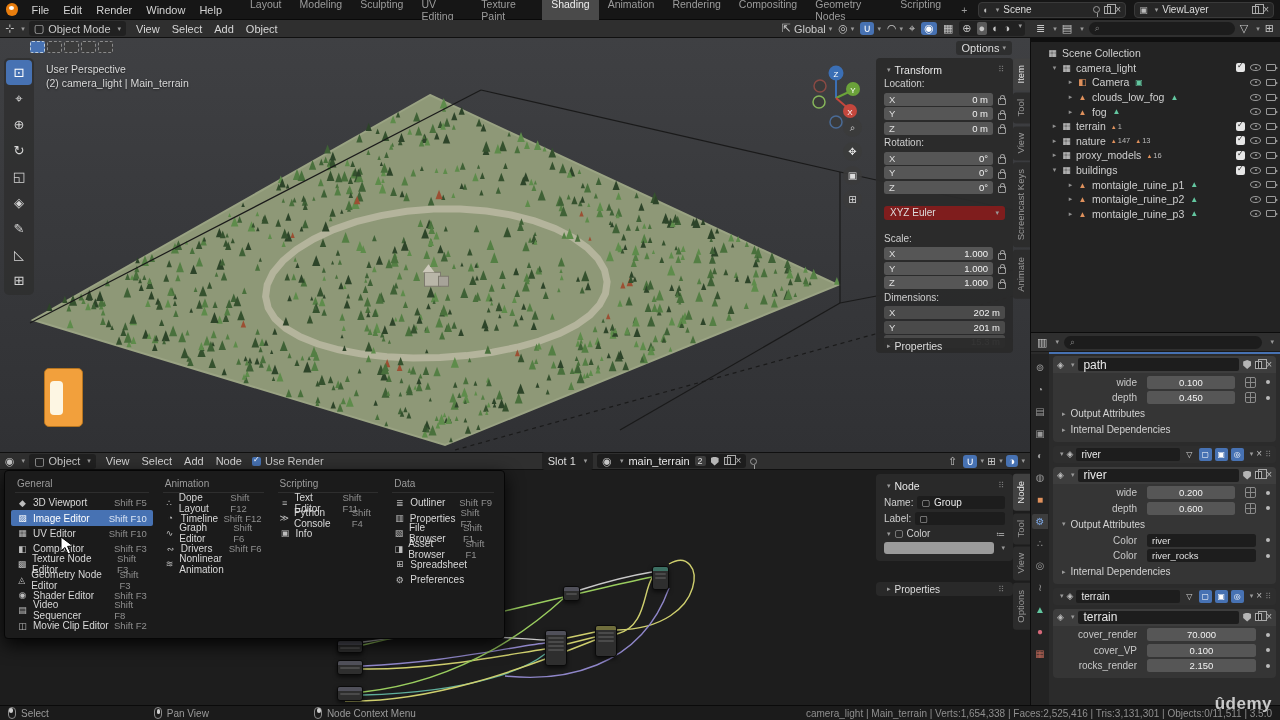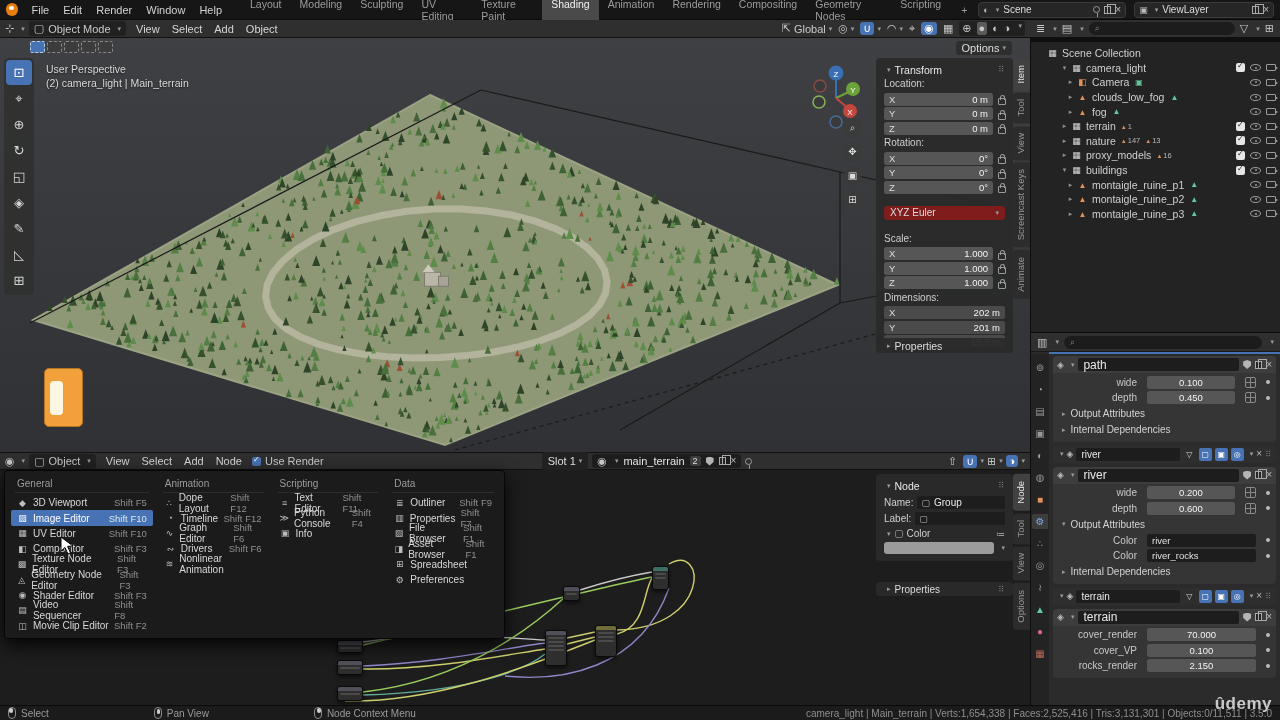--- a/index.html
+++ b/index.html
@@ -38,21 +38,21 @@
 .shade-group{display:flex;background:#212121;border-radius:3px;padding:1px 3px;gap:5px}
 .shade-group .sel{background:#5a5a5a;border-radius:2px;padding:0 2px}
 
 
 #ol-header{left:1030px;top:20px;width:250px;height:18px;background:#2f2f2f;border-bottom:1px solid #101010;display:flex;align-items:center;gap:5px;padding:0 6px}
 .search-box{flex:1;height:13px;background:#1c1c1c;border-radius:7px;display:flex;align-items:center;padding:0 6px;color:#888;font-size:9px;gap:4px}
 #outliner{left:1030px;top:42px;width:250px;height:294px;background:#232323;border-left:1px solid #0c0c0c;padding-top:4px;overflow:hidden}
 .ol-row{display:flex;align-items:center;height:14.6px;padding-right:4px;font-size:10.5px;color:#cfcfcf}
 .ol-caret{width:11px;text-align:center;font-size:7px;color:#909090;flex:none}
 .ol-row[data-variant~="d0"]{padding-left:4px}
-.ol-row[data-variant~="d1"]{padding-left:28px}
+.ol-row[data-variant~="d1"]{padding-left:18px}
 .ol-row[data-variant~="d2"]{padding-left:34px}
 .ol-icon{width:13px;text-align:center;font-size:9px;flex:none;margin-right:3px}
 .ol-row[data-variant~="collection"] .ol-icon::before{content:"▦";color:#d8d8d8}
 .ol-row[data-variant~="mesh"] .ol-icon::before{content:"▲";color:#e0915c;font-size:8px}
 .ol-row[data-variant~="camera"] .ol-icon::before{content:"◧";color:#e0915c}
 .ol-data{display:none;font-size:8px;color:#63c7a0;margin-left:6px}
 .ol-row[data-variant~="data-mesh"] .ol-data{display:inline;}
 .ol-row[data-variant~="data-mesh"] .ol-data::before{content:"▲"}
 .ol-row[data-variant~="data-cam"] .ol-data{display:inline}
 .ol-row[data-variant~="data-cam"] .ol-data::before{content:"▣"}
@@ -100,21 +100,21 @@
 .euler{margin:12px 8px;height:14px;background:#7f1d1d;border-radius:3px;display:flex;align-items:center;justify-content:space-between;padding:0 6px;color:#ddd;font-size:10px}
 #np-props{right:17px;top:300px;position:absolute;width:137px;height:15px;background:#2a2a2af2;border-radius:4px;display:flex;align-items:center;padding:0 8px;color:#ddd;font-size:10.5px;gap:4px}
 #np-tabs{right:0;top:20px;position:absolute;width:17px;display:flex;flex-direction:column;gap:2px}
 .vtab{writing-mode:vertical-rl;transform:rotate(180deg);background:#2c2c2c;color:#9a9a9a;font-size:9.5px;padding:7px 2px;border-radius:0 3px 3px 0;text-align:center}
 .vtab[data-variant="active"]{background:#414141;color:#e6e6e6}
 
 
 #ne-header{left:0;top:452px;width:1030px;height:18px;background:#2f2f2f;border-top:1px solid #101010;border-bottom:1px solid #101010;display:flex;align-items:center;gap:4px;padding:0 5px}
 .checkbox{width:9px;height:9px;background:#4772b3;border-radius:2px;position:relative}
 .checkbox::after{content:"✓";position:absolute;left:1px;top:-2px;font-size:8px;color:#fff}
-.slot-box{display:flex;align-items:center;background:#212121;border-radius:3px;height:18px;padding:0 6px;color:#ddd}
+.slot-box{display:flex;align-items:center;background:#212121;border-radius:3px;height:18px;padding:0 6px;gap:5px;color:#ddd}
 .name-box{display:flex;align-items:center;background:#1d1d1d;border-radius:3px;height:14px;padding:0 5px;gap:5px;color:#e6e6e6}
 .user-badge{background:#3d3d3d;border-radius:2px;padding:0 3px;font-size:9px;color:#ddd}
 .shield{width:8px;height:9px;background:#b5b5b5;clip-path:polygon(50% 0,100% 18%,100% 60%,50% 100%,0 60%,0 18%)}
 #node-editor{left:0;top:470px;width:1030px;height:235px;background:#1d1d1d;overflow:hidden}
 .node{position:absolute;background:#2e2e2e;border:1px solid #0a0a0a;border-radius:3px;box-shadow:0 2px 4px #0009}
 .node .nh{height:4px;border-radius:2px 2px 0 0;background:#50505a}
 .node.olive .nh{background:#6f6d3c}
 .node.teal .nh{background:#3c6f62}
 .node .nl{height:2px;margin:2px 2px;background:#4a4a4a;border-radius:1px}
 #ne-sidebar{position:absolute;left:876px;top:4px;width:137px;background:#2a2a2af2;border-radius:4px;padding:4px 0}

